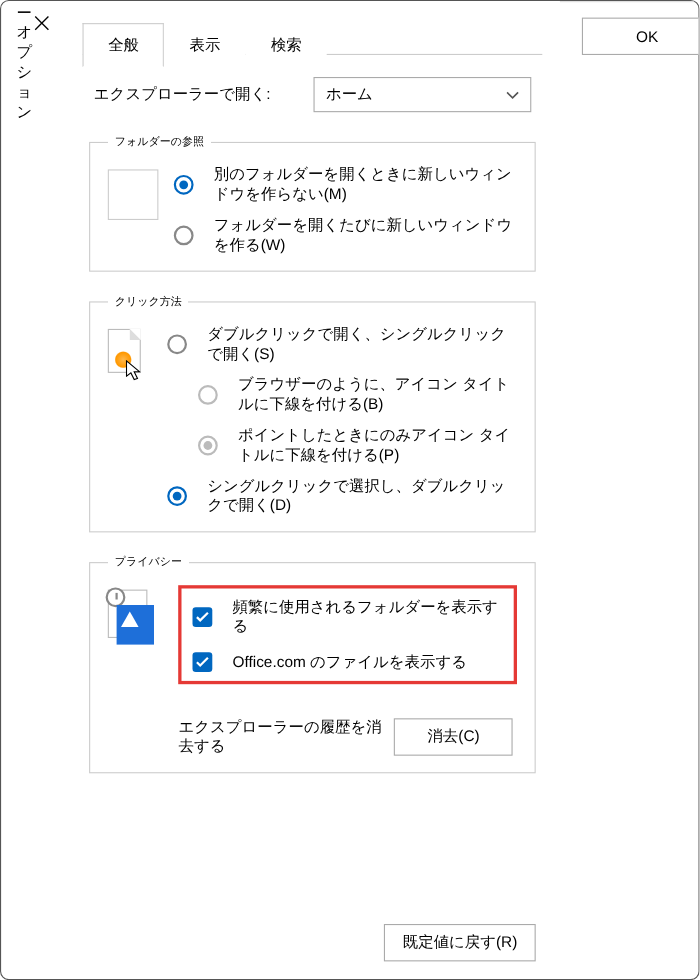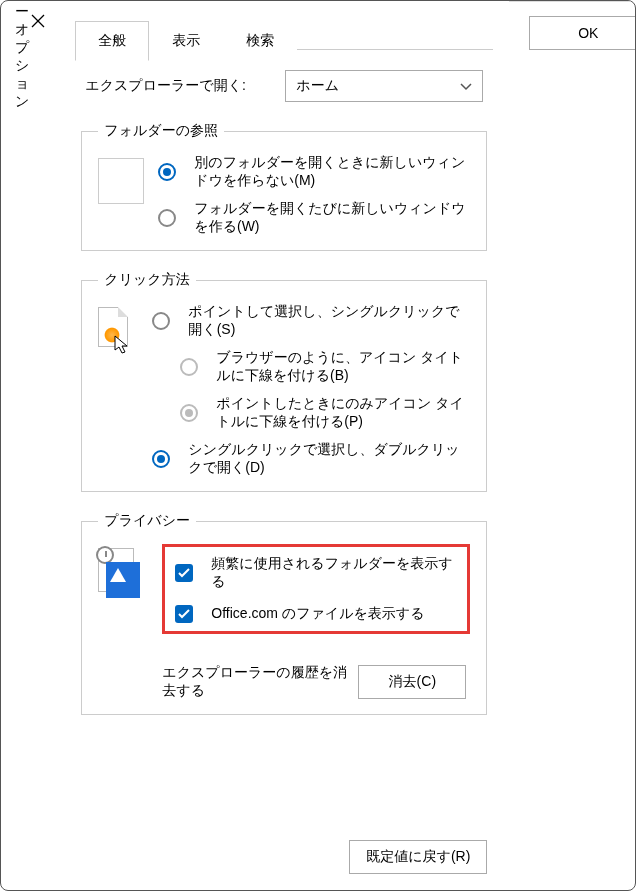--- a/index.html
+++ b/index.html
@@ -74,21 +74,21 @@
     justify-content: space-between;
     padding: 0 10px;
     background: #fff;
   }
   .combo .chev svg { stroke: #555; stroke-width: 1.5; fill: none; }
   fieldset {
     border: 1px solid #ccc;
     margin: 0 6px 20px 6px;
     padding: 14px 16px 14px 16px;
   }
-  legend { padding: 0 6px; font-size: 14px; }
+  legend { padding: 0 6px; font-size: 10px; }
   .fs-row { display: flex; align-items: flex-start; gap: 14px; }
   .folder-icon {
     width: 46px; height: 46px;
     border: 1px solid #ccc;
     background: #fff;
     margin-top: 4px;
   }
   .opts { flex: 1; display: flex; flex-direction: column; gap: 10px; }
   .radio-line, .check-line {
     display: flex; align-items: center; gap: 18px;
@@ -251,21 +251,21 @@
         <div class="cursor-icon">
           <div class="page"></div>
           <div class="burst"></div>
           <div class="arrow"><svg width="14" height="20" viewBox="0 0 14 20">
                 <polygon points="1,1 1,15 5,12 8,18 11,17 8,11 13,11"></polygon>
               </svg></div>
         </div>
         <div class="opts">
           <div class="radio-line">
             <span class="radio"></span>
-            <span>ポイントして選択し、シングルクリックで開く(S)</span>
+            <span>ダブルクリックで開く、シングルクリックで開く(S)</span>
           </div>
           <div class="radio-line subopt">
             <span class="radio disabled"></span>
             <span class="disabled-text">ブラウザーのように、アイコン タイトルに下線を付ける(B)</span>
           </div>
           <div class="radio-line subopt">
             <span class="radio disabled checked"></span>
             <span class="disabled-text">ポイントしたときにのみアイコン タイトルに下線を付ける(P)</span>
           </div>
           <div class="radio-line">

